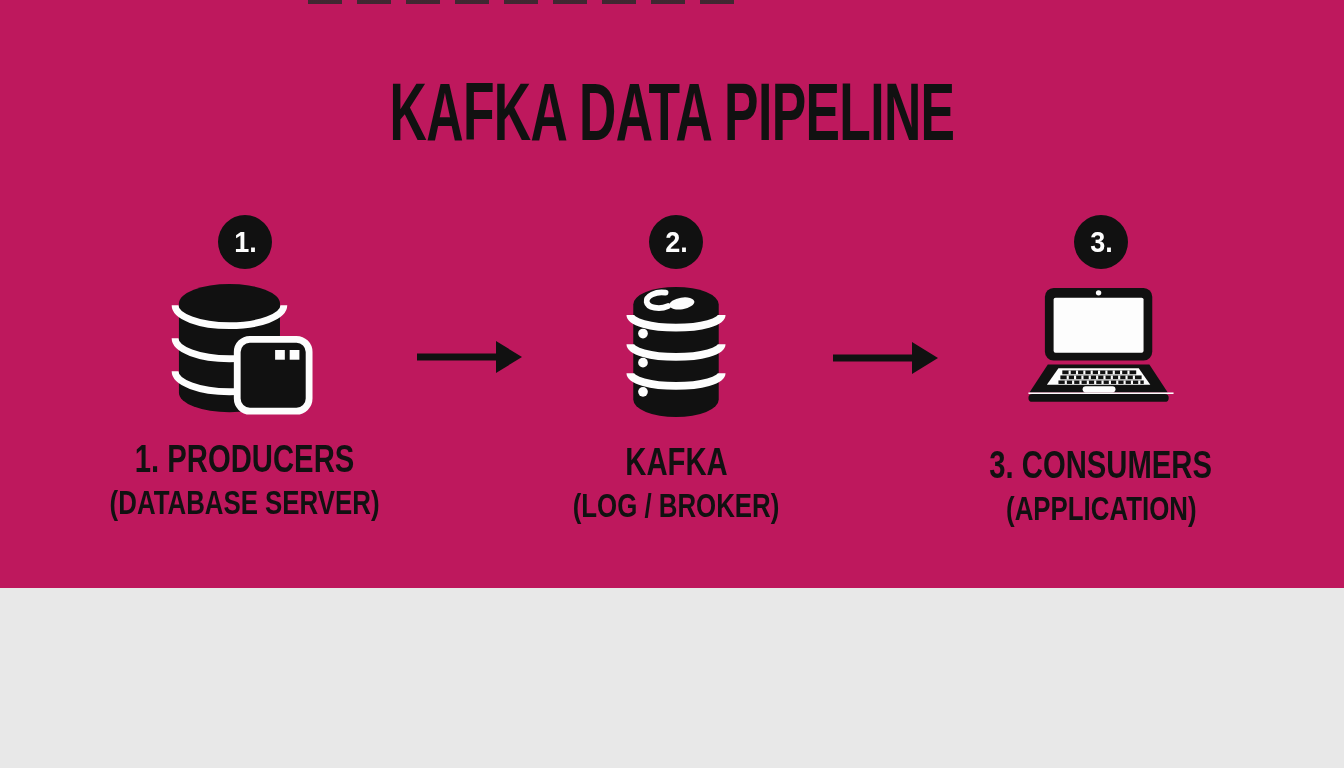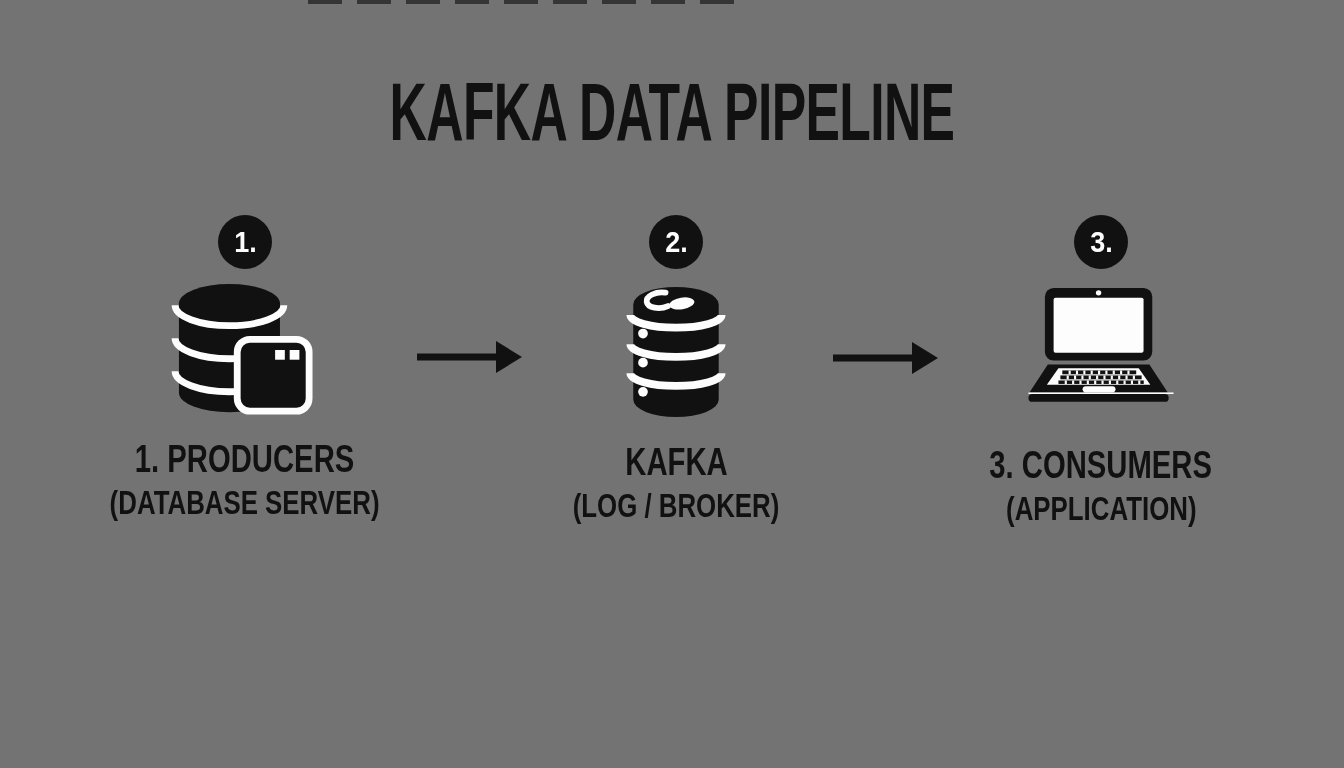--- a/index.html
+++ b/index.html
@@ -1,19 +1,19 @@
 <!DOCTYPE html>
 <html><head>
 <meta charset="utf-8">
 <style>
   html,body{margin:0;padding:0;}
   body{font-family:"Liberation Sans", sans-serif; background:#e8e8e8;}
   .canvas{
-    position:relative; width:1344px; height:768px;
-    background:#737373; overflow:hidden; color:#111111;
+    position:relative; width:1344px; height:588px;
+    background:#be185d; overflow:hidden; color:#111111;
   }
   .top-fragment{
     position:absolute; left:308px; top:0; width:440px; height:4px;
     background:repeating-linear-gradient(90deg,#2a2a2a 0 34px, transparent 34px 49px);
     opacity:.85;
   }
   .title{
     position:absolute; top:71px; left:0; width:100%;
     margin:0; text-align:center;
     font-size:82px; font-weight:700; line-height:1;

